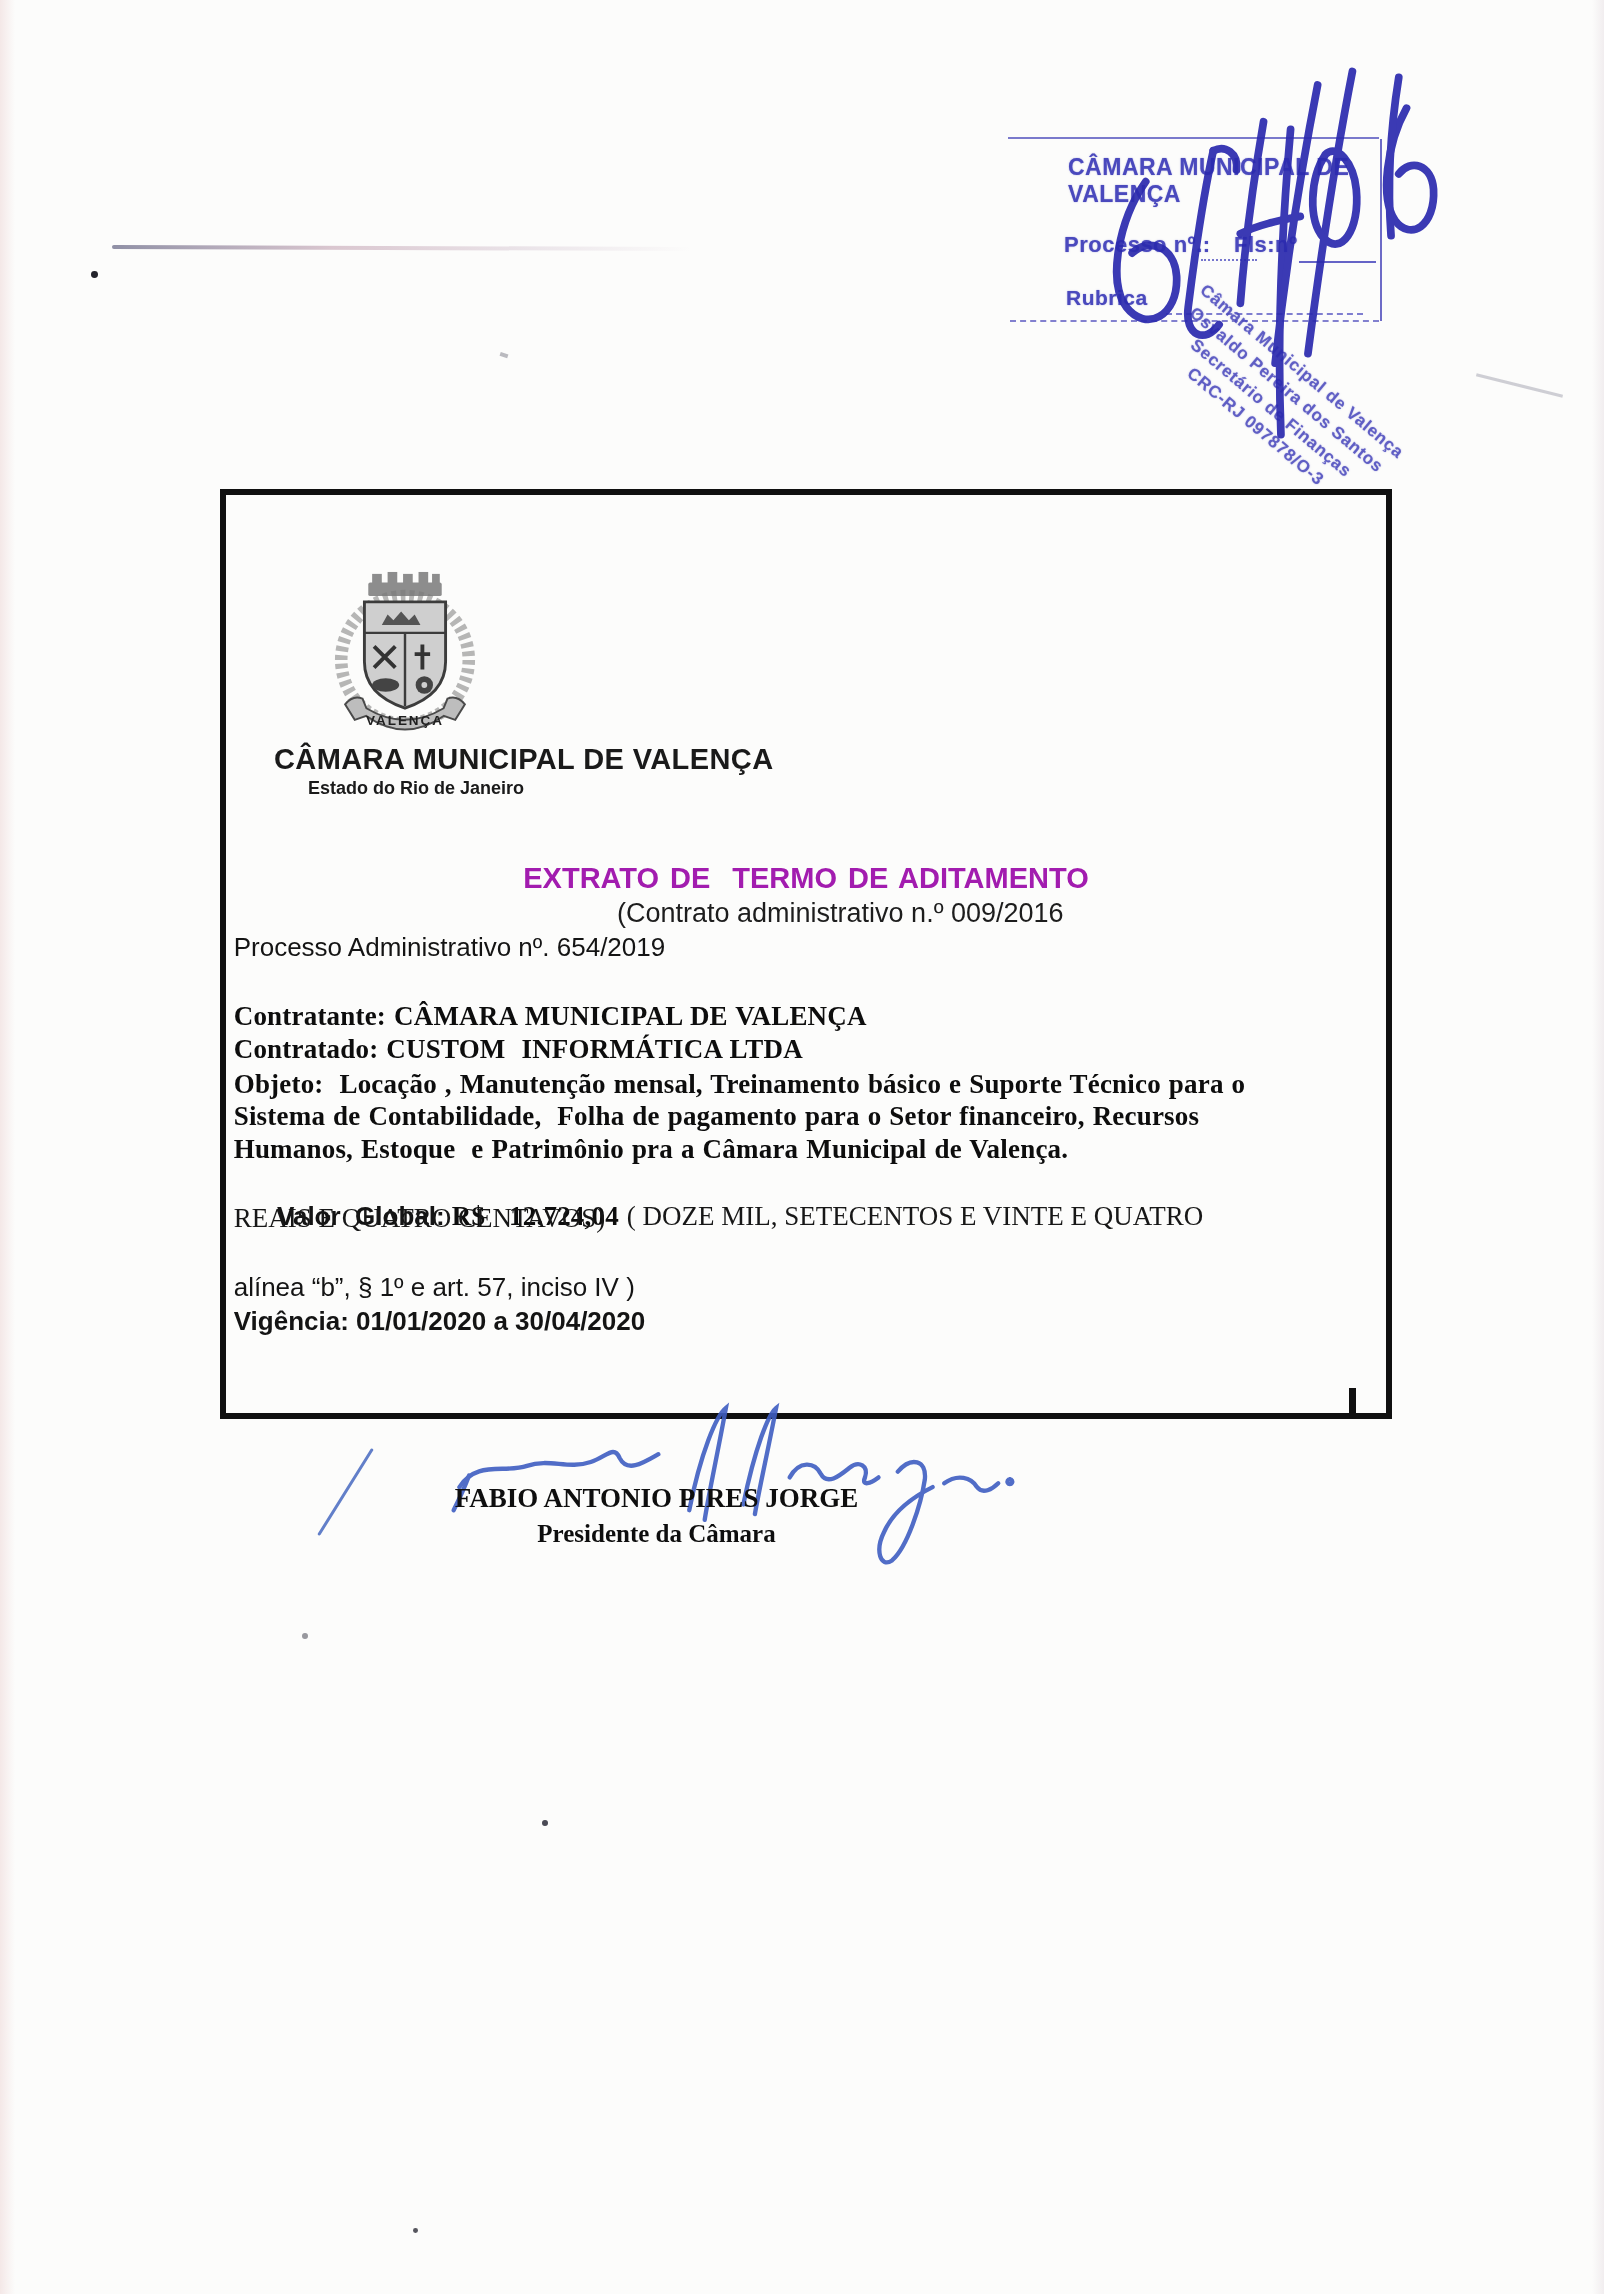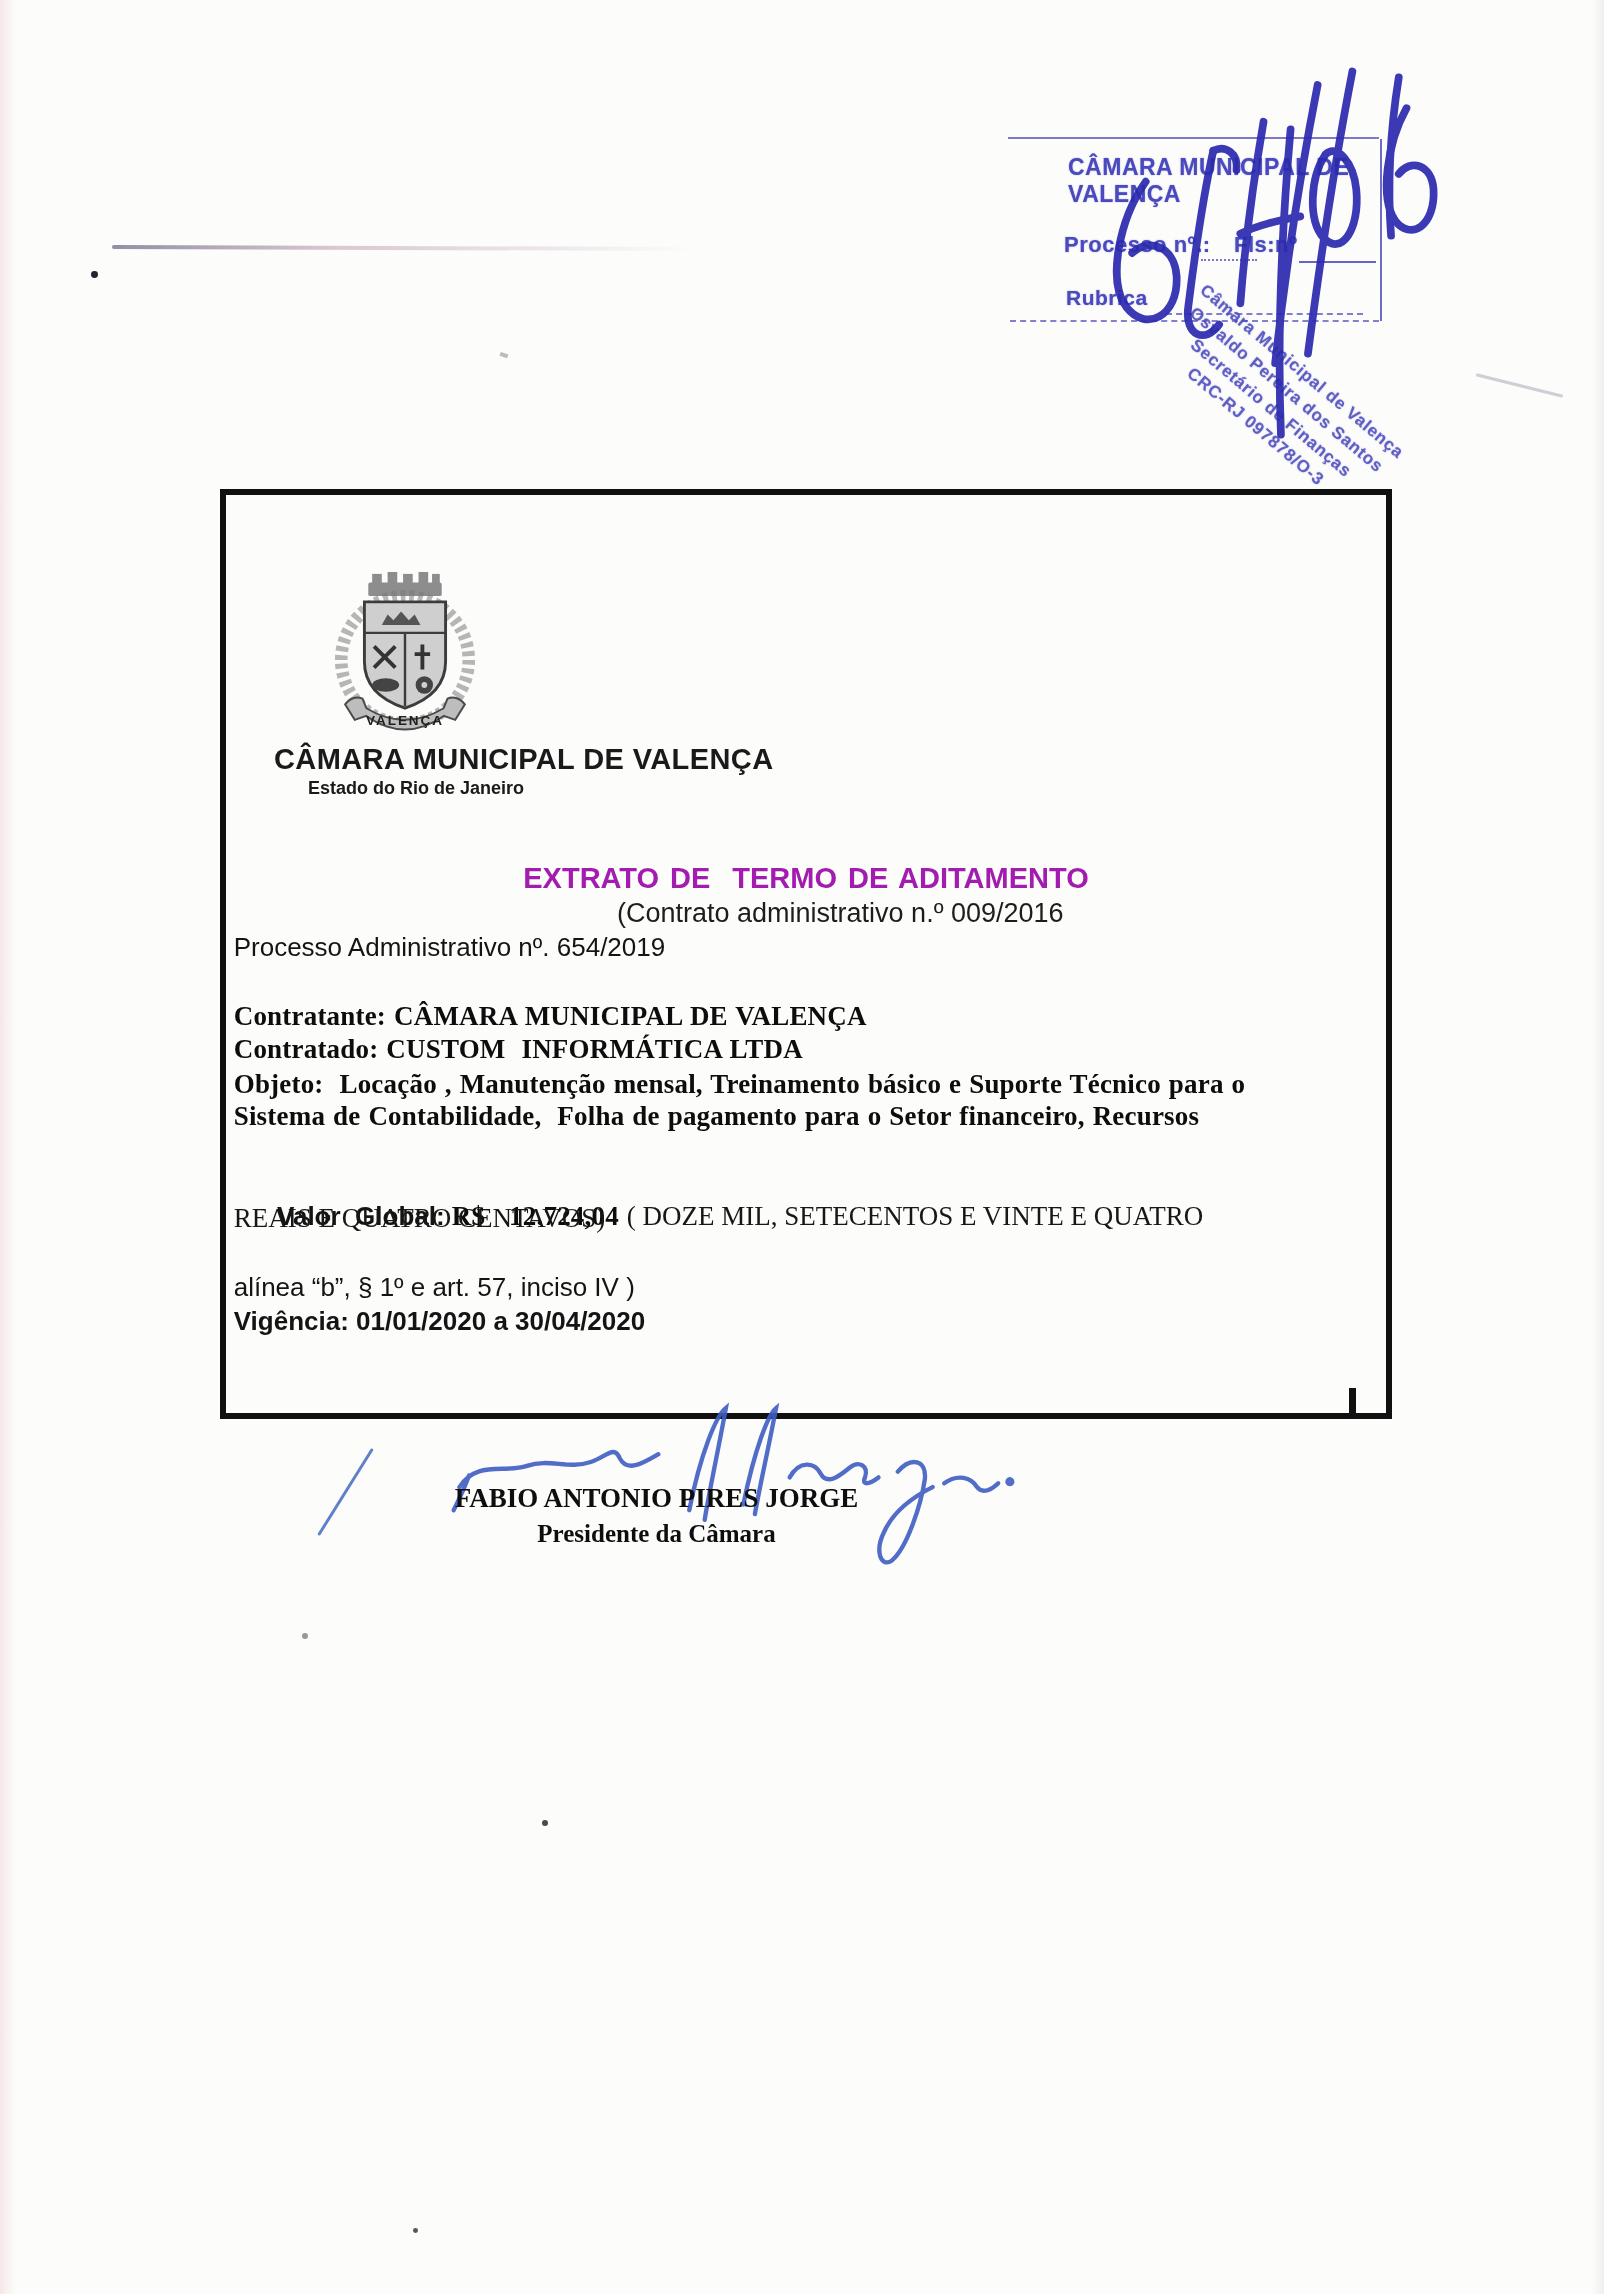--- a/index.html
+++ b/index.html
@@ -143,20 +143,21 @@
     <div class="abs org-state pre">Estado do Rio de Janeiro</div>
 
     <div class="abs doc-title pre">EXTRATO DE  TERMO DE ADITAMENTO</div>
     <div class="abs doc-subtitle pre">(Contrato administrativo n.º 009/2016</div>
 
     <div class="abs bline b-sans pre" style="top:436px;">Processo Administrativo nº. 654/2019</div>
     <div class="abs bline b-serifb pre" style="top:505px;">Contratante: CÂMARA MUNICIPAL DE VALENÇA</div>
     <div class="abs bline b-serifb pre" style="top:538px;">Contratado: CUSTOM  INFORMÁTICA LTDA</div>
     <div class="abs bline b-serifb pre" style="top:573px;">Objeto:  Locação , Manutenção mensal, Treinamento básico e Suporte Técnico para o</div>
     <div class="abs bline b-serifb pre" style="top:605px;">Sistema de Contabilidade,  Folha de pagamento para o Setor financeiro, Recursos</div>
+    <div class="abs bline b-serifb pre" style="top:638px;">Humanos, Estoque  e Patrimônio pra a Câmara Municipal de Valença.</div>
 
     <div class="abs bline pre" style="top:673px;">
       <span class="b-sansb pre">Valor  Global: </span><span class="b-serifb pre">R$   12.724,04 </span><span class="b-serif pre">( DOZE MIL, SETECENTOS E VINTE E QUATRO</span>
     </div>
     <div class="abs bline b-serif pre" style="top:707px;">REAIS E QUATRO CENTAVOS)</div>
 
     <div class="abs bline b-sans pre" style="top:776px;">alínea “b”, § 1º e art. 57, inciso IV )</div>
     <div class="abs bline b-sansb pre" style="top:810px;">Vigência: 01/01/2020 a 30/04/2020</div>
   </div>
 

